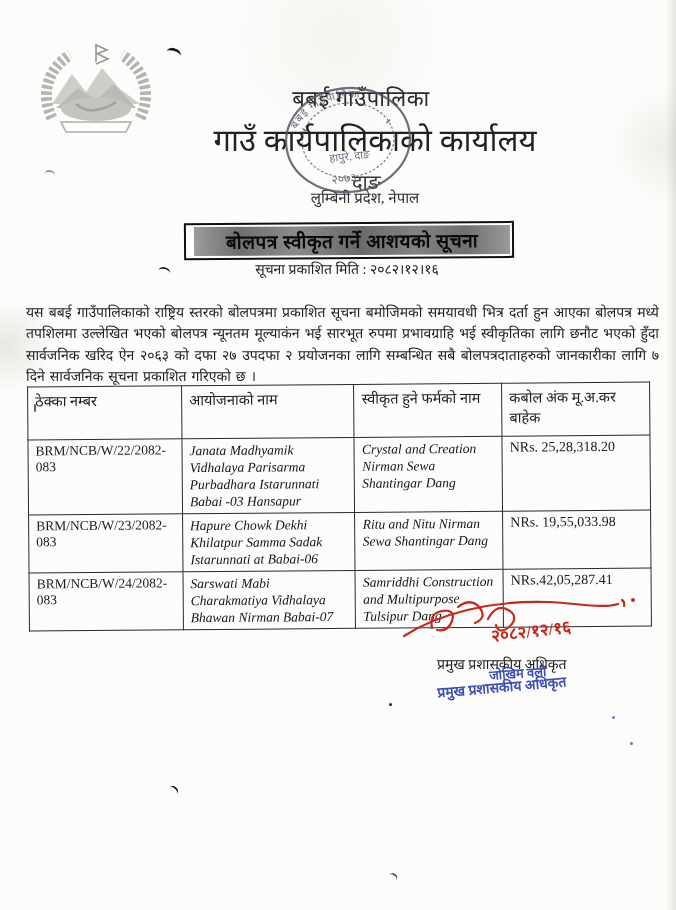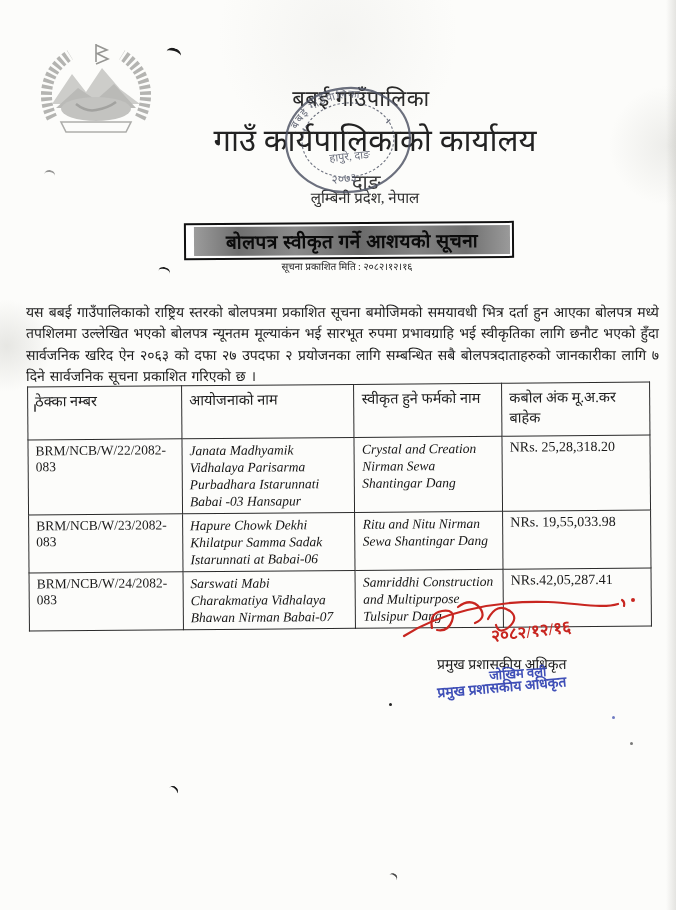--- a/index.html
+++ b/index.html
@@ -33,21 +33,21 @@
     transform:rotate(-6deg);opacity:.82;}
   .office-stamp text{fill:#4d5263;font-family:"Liberation Serif",serif;}
 
   
   .title-box{left:184px;top:222px;width:326px;height:33px;
     border:2px solid #101010;background:#fff;transform:rotate(-.4deg);}
   .title-band{position:absolute;left:8px;top:2px;right:2px;bottom:2px;
     background:linear-gradient(90deg,#9c9c9c 0%,#6f6f6f 14%,#8b8b8b 32%,#6a6a6a 52%,#828282 70%,#6f6f6f 86%,#9a9a9a 100%);
     display:flex;align-items:center;justify-content:center;}
   .title-band span{font-size:19px;font-weight:bold;color:#0b0b0b;letter-spacing:.5px;}
-  .date-line{left:184px;top:259px;width:326px;text-align:center;font-size:10px;color:#222;}
+  .date-line{left:184px;top:259px;width:326px;text-align:center;font-size:14px;color:#222;}
 
   
   .body-par{left:26px;top:283px;width:633px;font-size:14px;line-height:21.4px;
     text-align:justify;color:#1d1d1d;word-spacing:1.5px;margin-top:19px;}
 
   
   .tender-table{left:28px;top:384px;width:623px;border-collapse:collapse;
     transform:rotate(-.45deg);transform-origin:50% 50%;}
   .tender-table td,.tender-table th{border:1.6px solid #2b2b2b;vertical-align:top;
     padding:3px 7px 3px 7px;font-weight:normal;text-align:left;}

